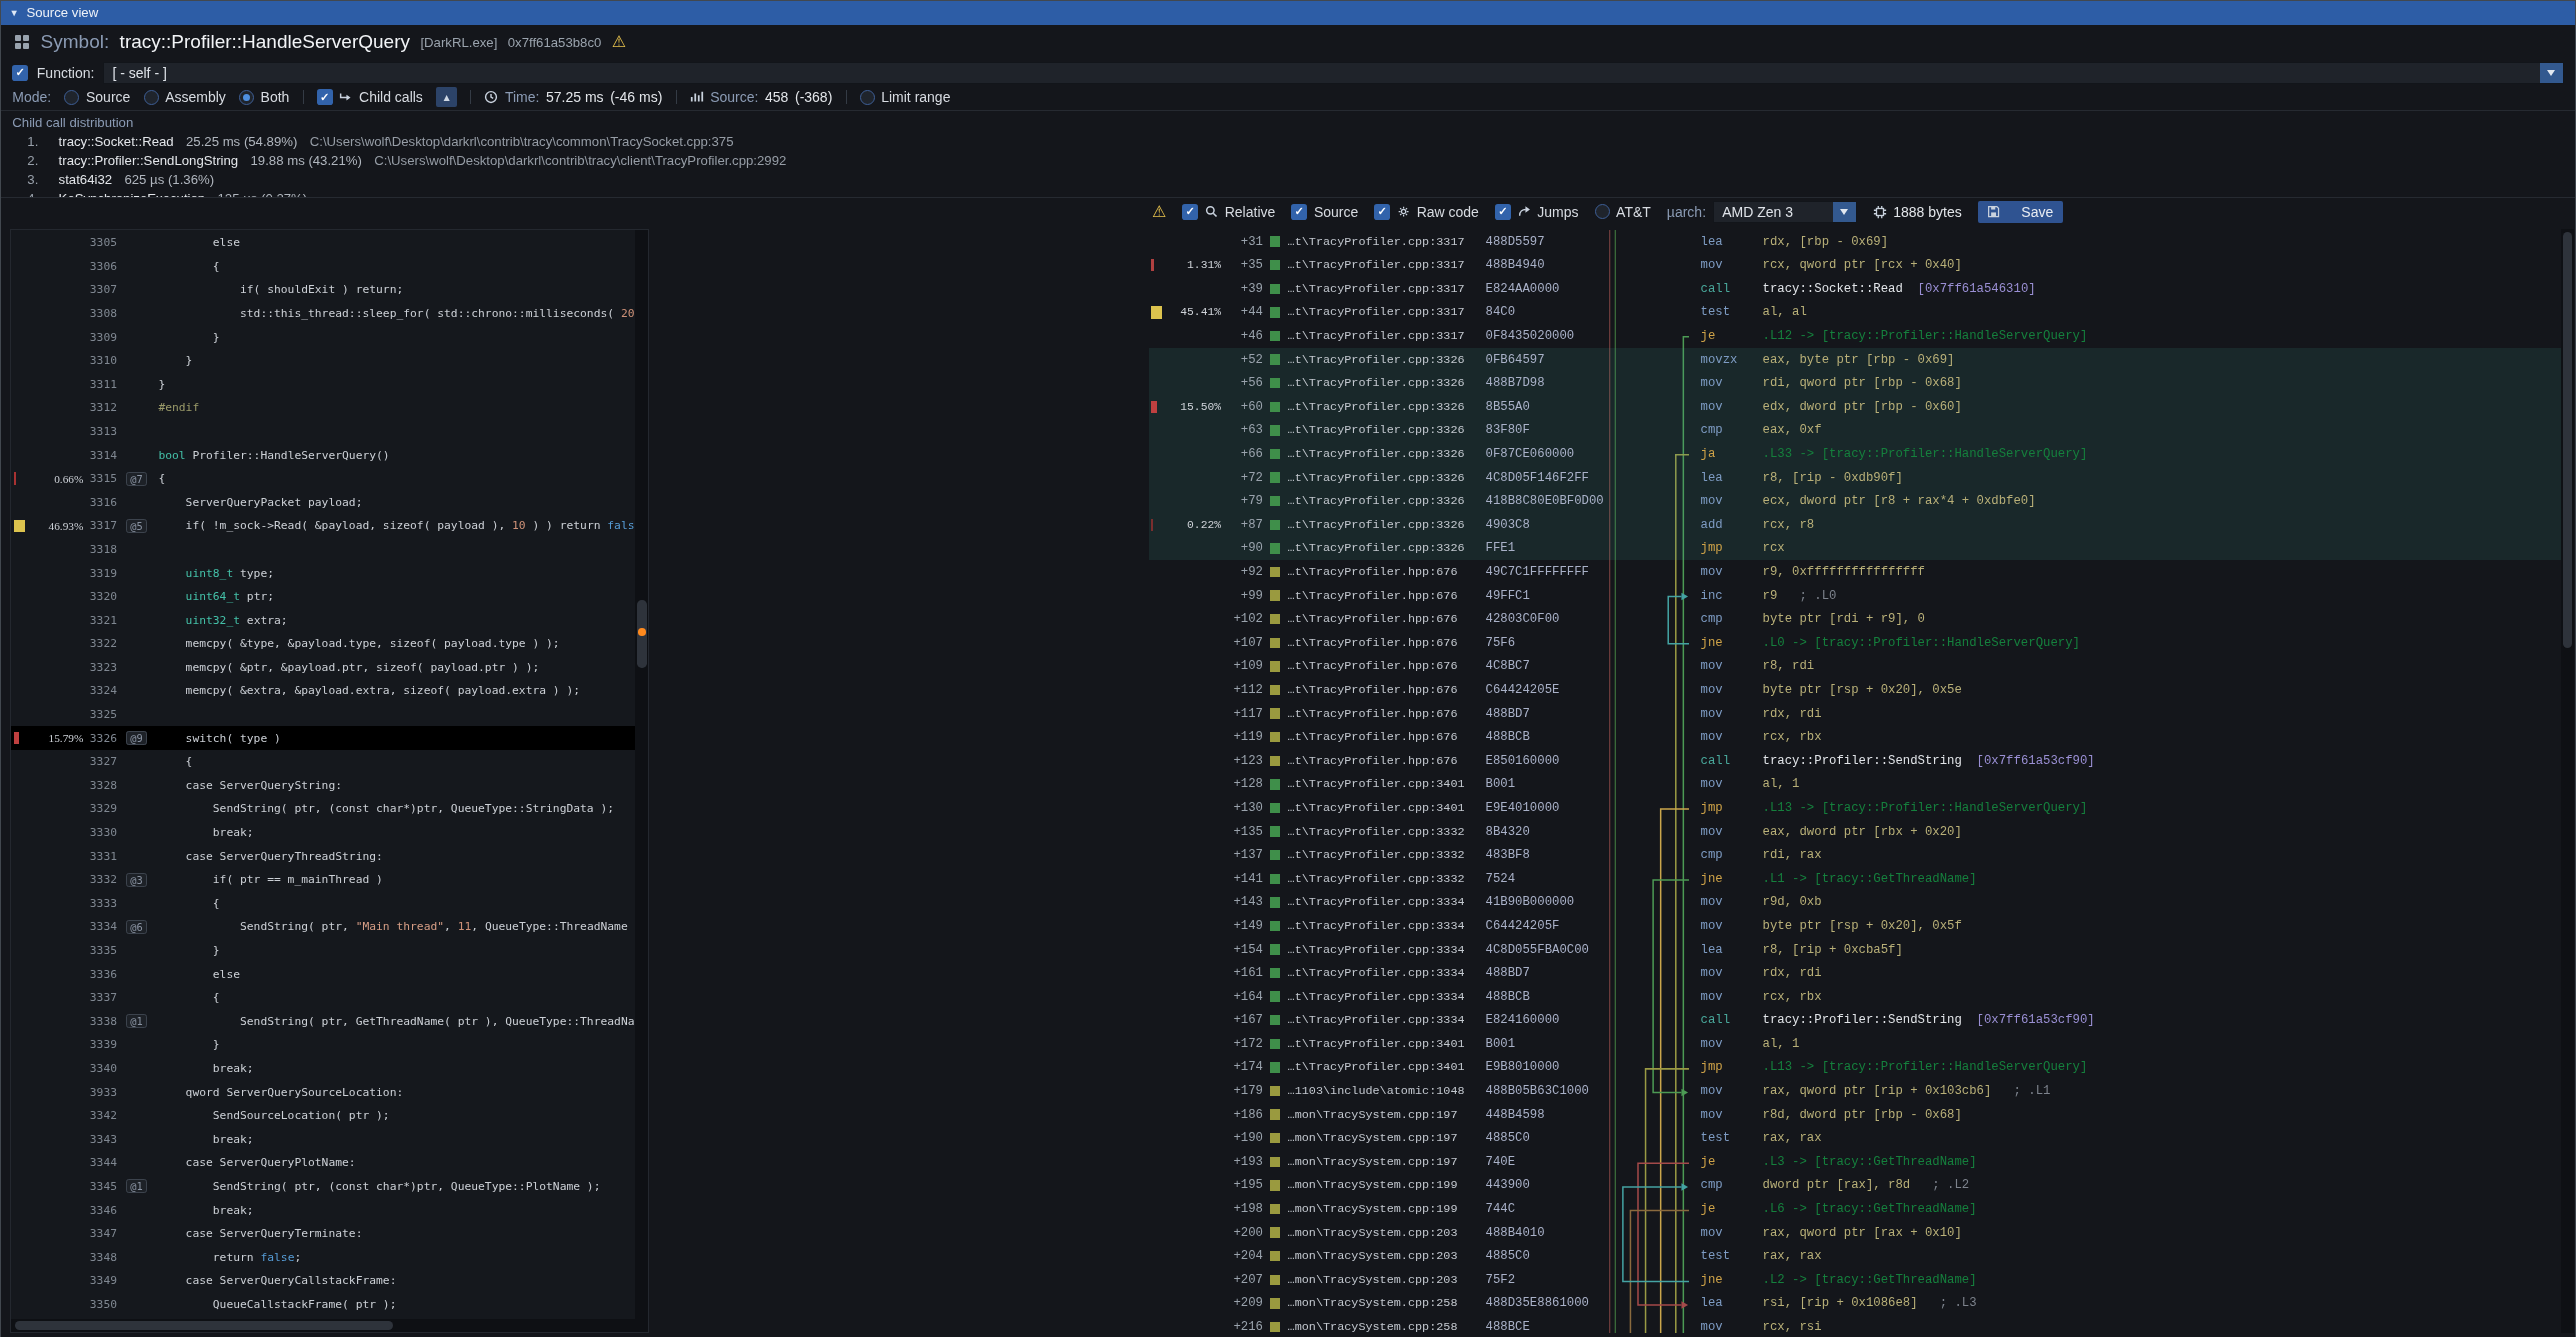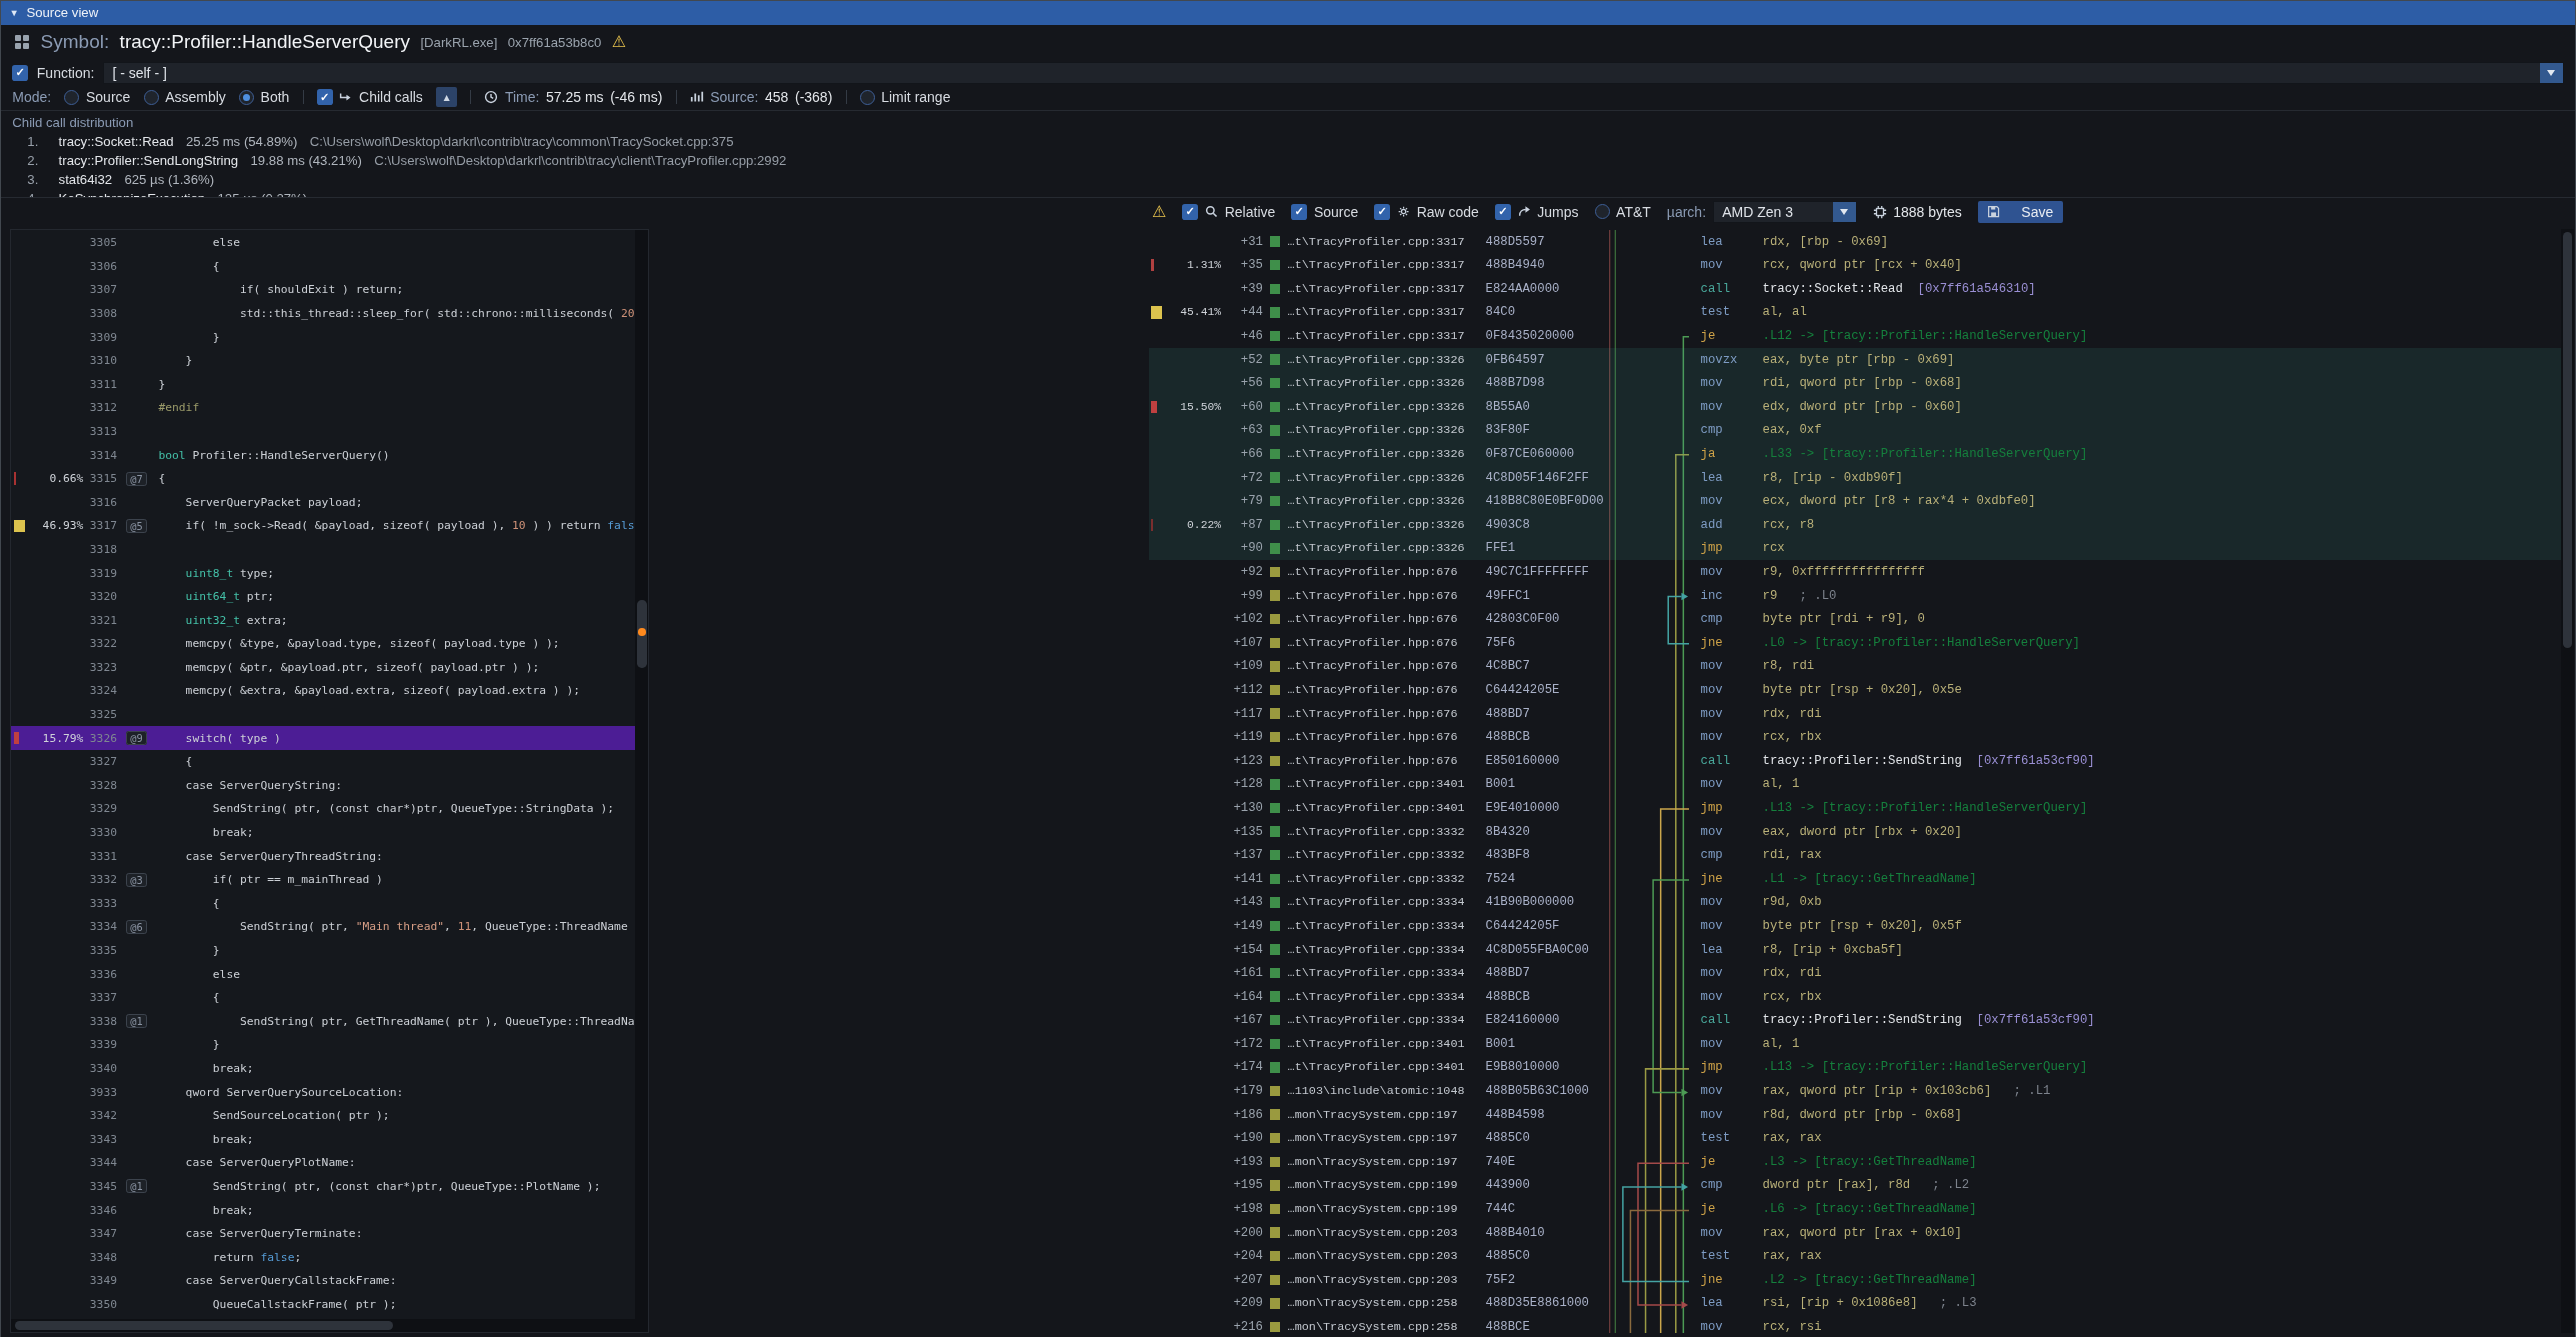--- a/index.html
+++ b/index.html
@@ -61,24 +61,24 @@
   .file-combo .val { color:#9ccf9b; }
 
   .asm-toolbar { position:absolute; top:197px; left:1151px; height:27px; display:flex; align-items:center; gap:16px; font-size:14px; }
   .uarch-combo { width:144px; }
   .btn-save { display:flex; align-items:center; gap:21px; background:#2f5391; border-radius:1.9px; padding:0 9.4px; height:22px; color:#e8ecf2; font-size:14px; }
 
   
   .source-panel { position:absolute; left:9.4px; top:228px; width:639px; height:1104px; background:#15181d; border:0.9px solid #24282f; }
   .source-lines { position:absolute; left:0; top:0.9px; right:13.2px; bottom:13.2px; overflow:hidden; }
   .src-row { height:23.6px; display:flex; align-items:center; font-family:"DejaVu Sans Mono", monospace; font-size:11.3px; }
-  .src-row.sel { background:#4c1d95; }
+  .src-row.sel { background:#000000; }
   .cell-bar { width:15px; padding-left:2.8px; display:flex; flex:none; }
   .cell-bar i, .a-bar i { height:12.3px; display:block; }
-  .cell-pct { width:57px; text-align:right; color:#cfd3d9; flex:none; }
+  .cell-pct { width:57px; text-align:right; color:#cfd3d9; flex:none;font-family:Liberation Serif, serif; }
   .cell-num { width:43px; text-align:right; color:#7f8791; padding-right:9.4px; flex:none; }
   .cell-ann { width:32px; flex:none; font-size:10.4px; color:#8a93a2; }
   .cell-ann b { font-weight:normal; background:#1d2127; border:0.9px solid #3c434d; border-radius:2.8px; padding:0 2.8px; }
   .cell-code { flex:1; white-space:pre; overflow:hidden; }
   .tk-d { color:#ccd0d6; } .tk-t { color:#44c0a8; } .tk-kw { color:#569cd6; }
   .tk-n { color:#ce9178; } .tk-s { color:#d69d85; } .tk-pp { color:#9b9b6a; }
 
   .v-scroll { position:absolute; top:0; right:0; bottom:13.2px; width:13.2px; background:#0e1014; }
   .v-thumb { position:absolute; left:1.9px; right:1.9px; top:370px; height:68px; background:#2e333b; border-radius:4.7px; }
   .v-mark { position:absolute; left:2.8px; top:398px; width:7.6px; height:7.6px; border-radius:50%; background:#ff8a1e; }

